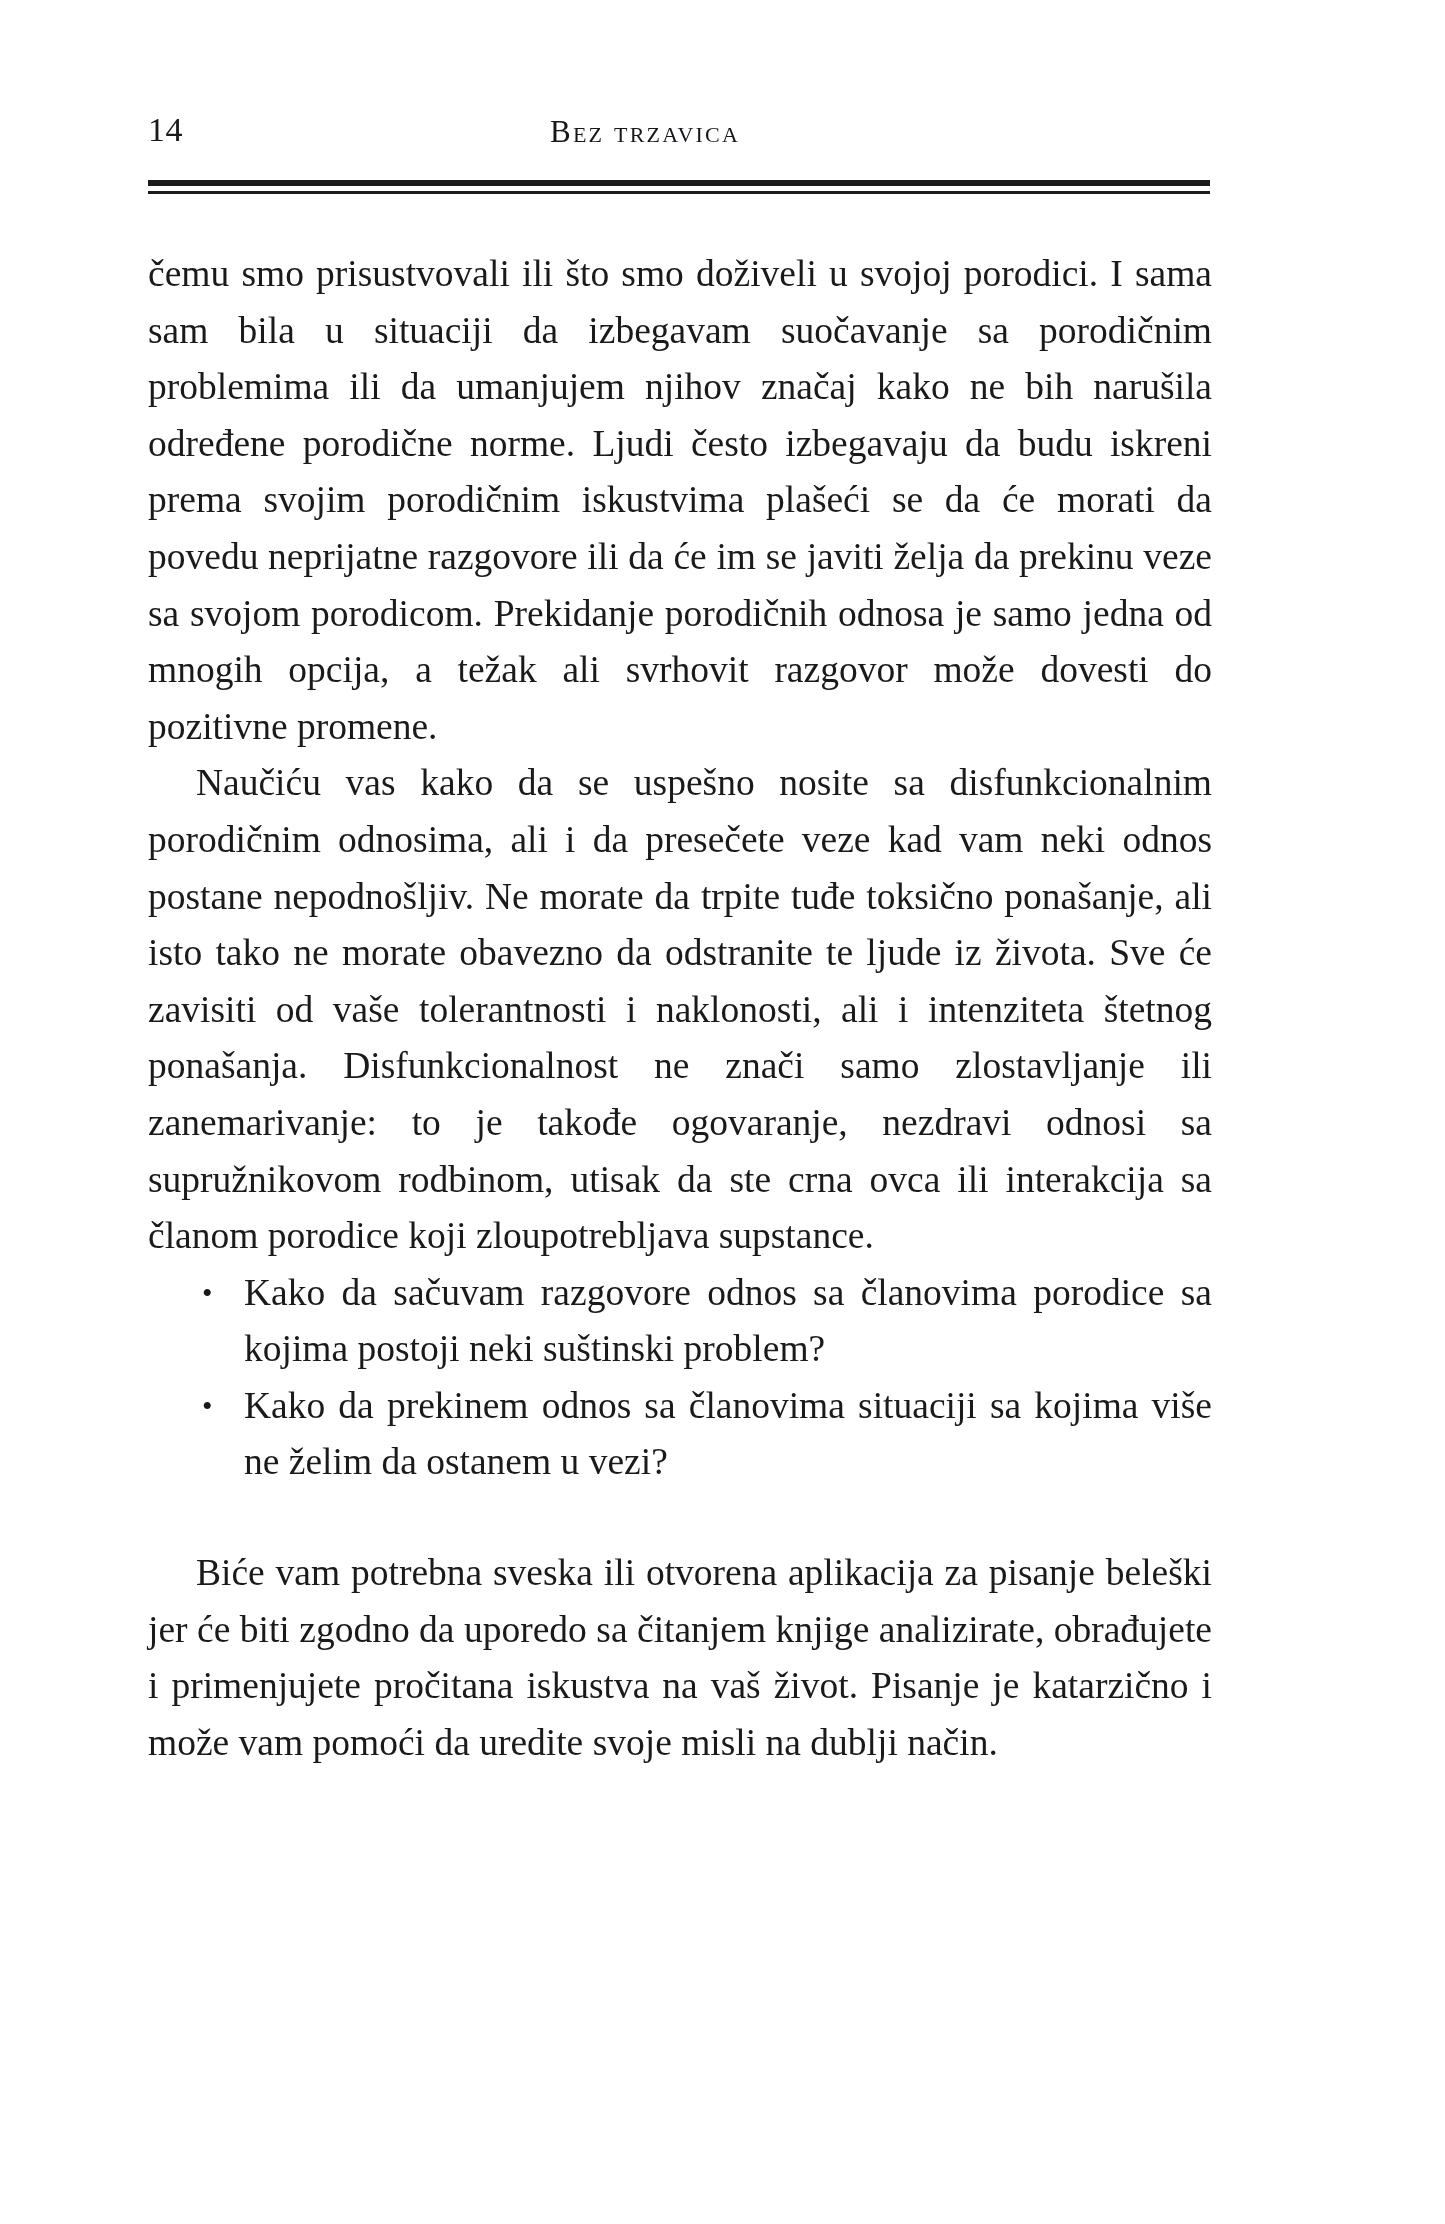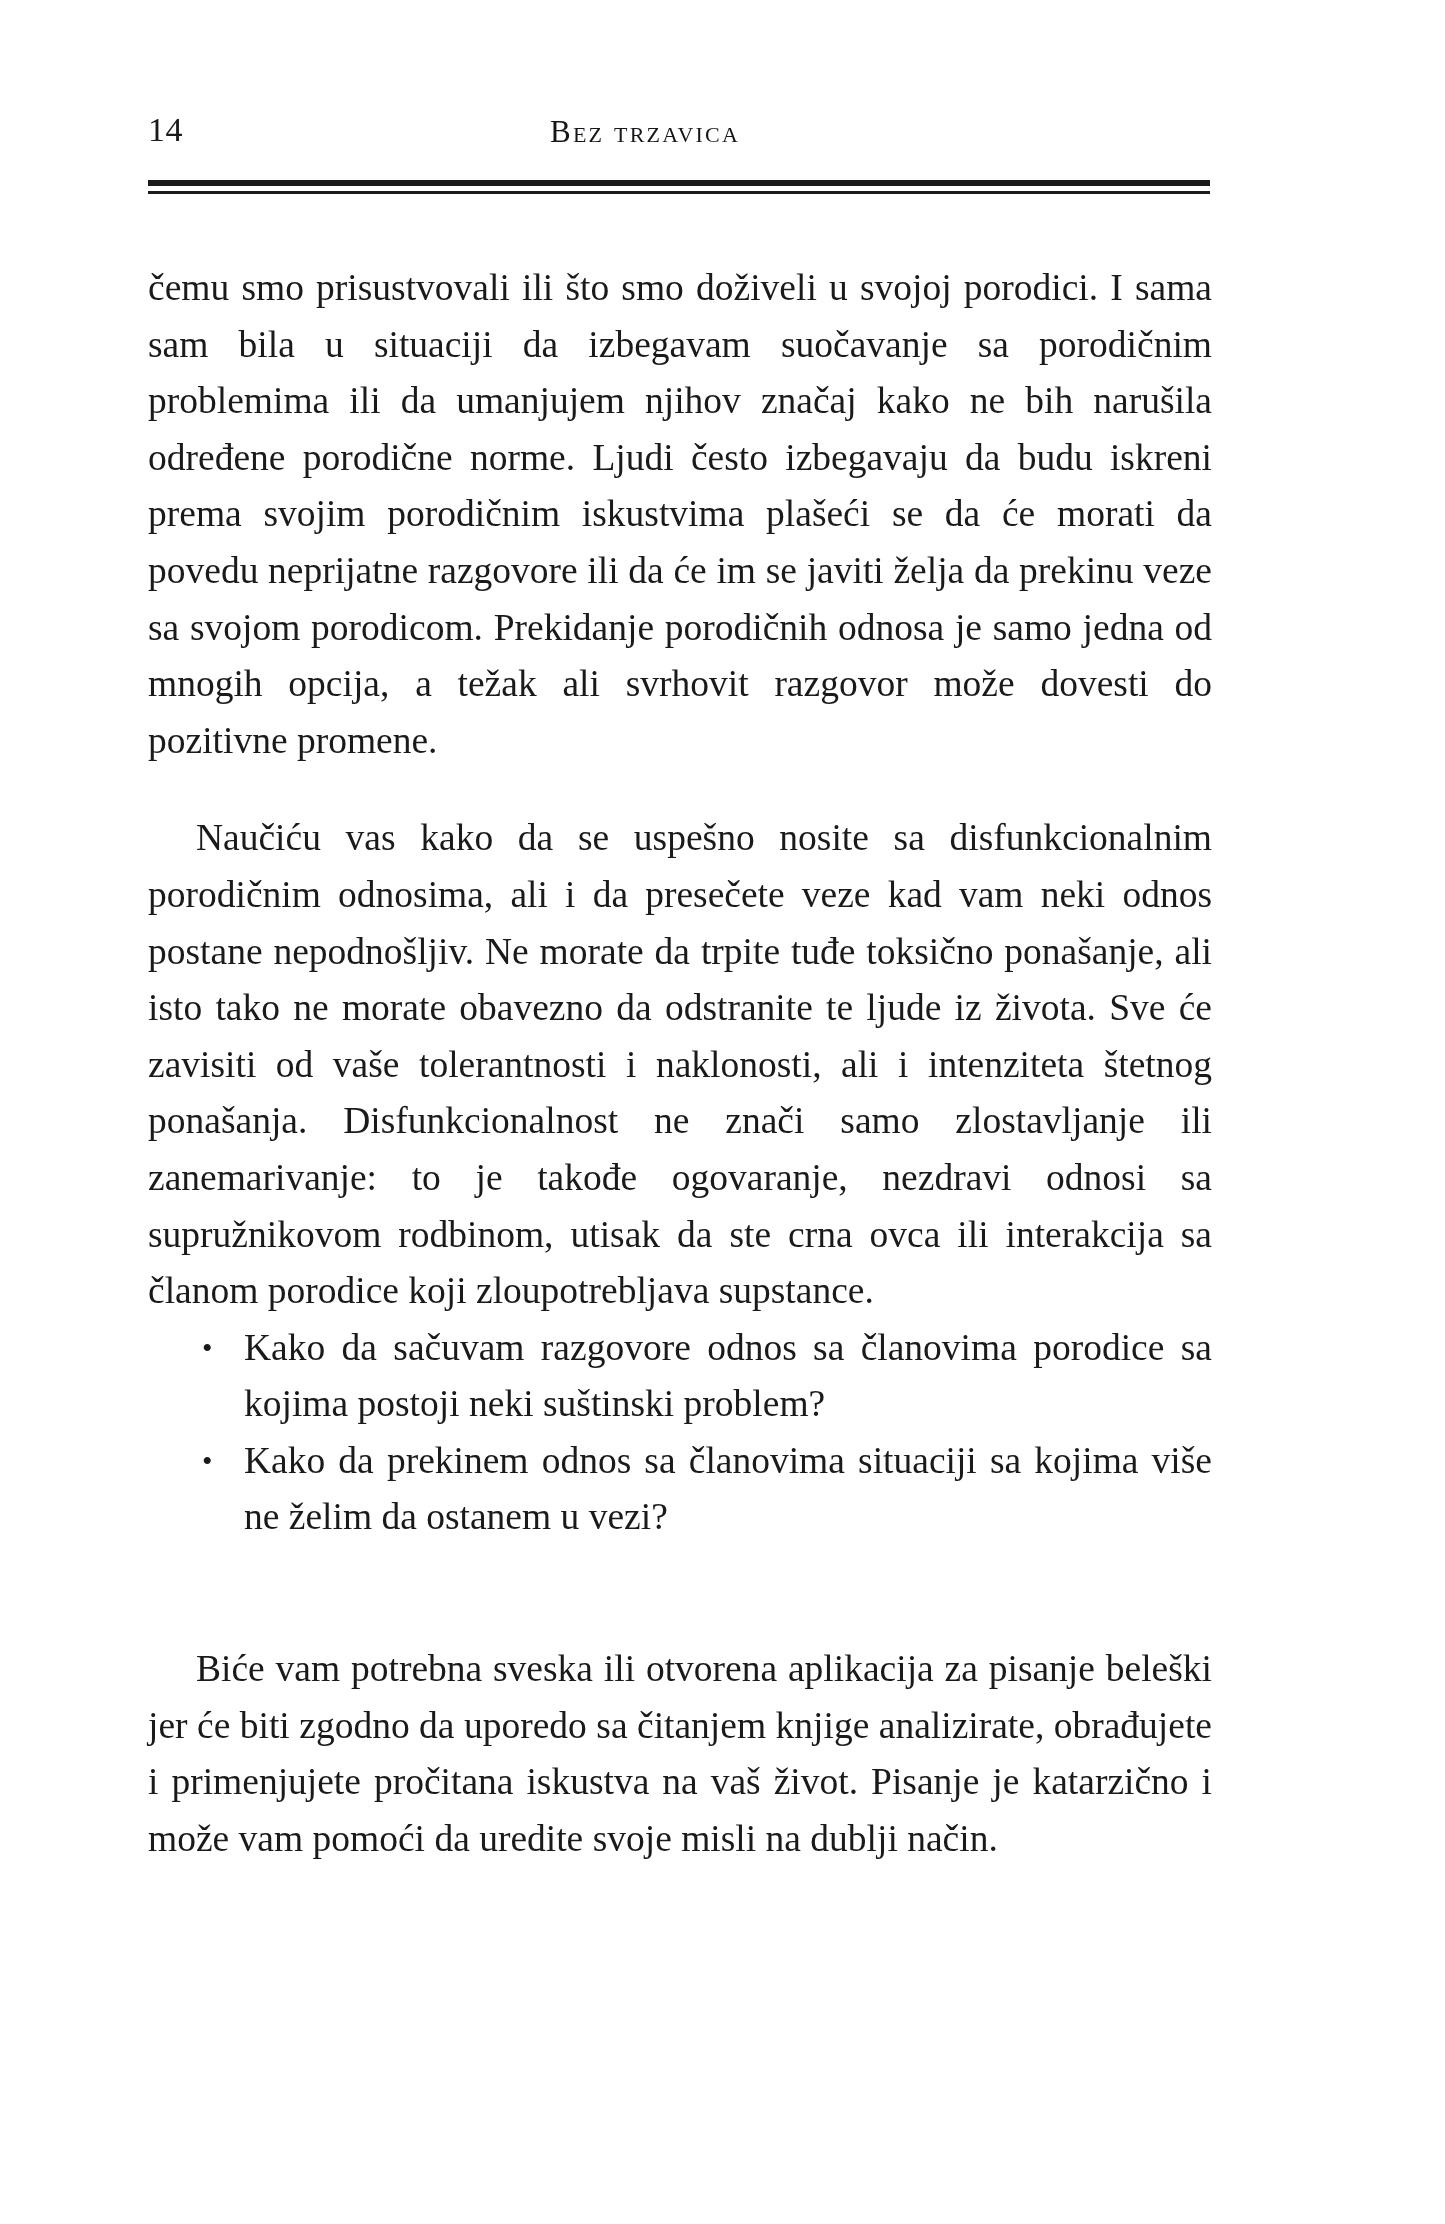--- a/index.html
+++ b/index.html
@@ -72,35 +72,34 @@
   .rule-thin {
     width: 100%;
     height: 3px;
     background: #1b1b1b;
   }
 
   
   .body-block {
     position: absolute;
     left: 148px;
-    top: 260px;
+    top: 246px;
     width: 1064px;
   }
   p.para {
     margin: 0;
     font-size: 37.5px;
     line-height: 56.6px;
     text-align: justify;
     text-justify: inter-word;
     hyphens: manual;
     color: #1a1a1a;
   }
   p.para.indent {
     text-indent: 48px;
-    margin-top: 41px;
   }
   p.para.noindent {
     text-indent: 0;
   }
 
   ul.bullets {
     margin: 0;
     padding: 0;
     list-style: none;
   }

